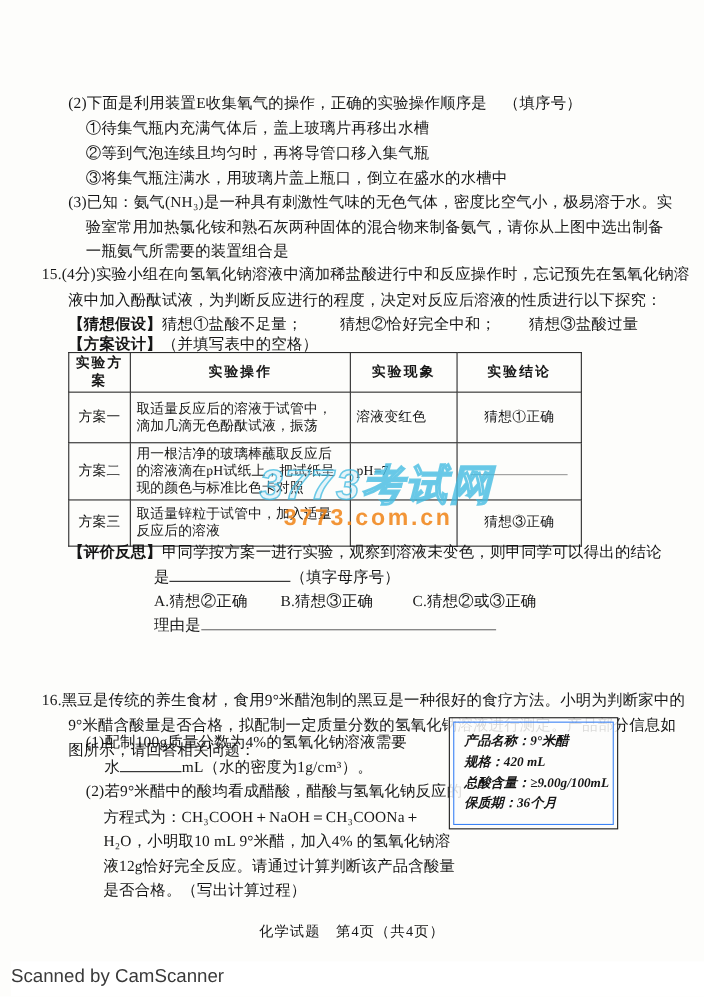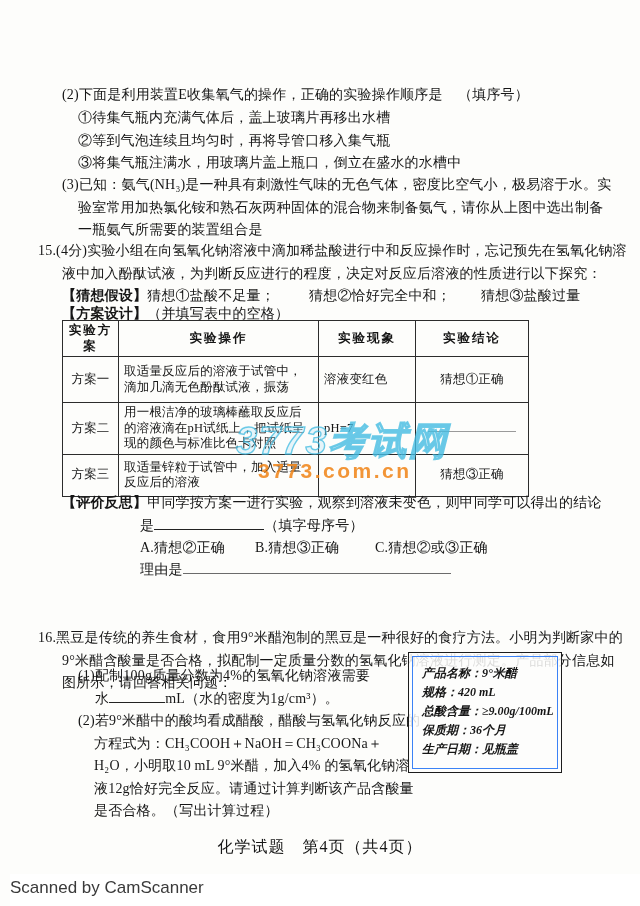--- a/index.html
+++ b/index.html
@@ -22,21 +22,21 @@
   .cell-center{text-align:center;}
   
   .opt0{display:inline-block;width:115px;}
   .opt1{display:inline-block;width:120px;}
   
   .label-box{position:absolute;border:1.5px solid #1c1c1c;padding:3px;background:rgba(253,253,251,0.85);}
   .label-inner{border:1px solid #3b82f6;padding:7px 9px 9px 9px;}
   .label-inner div{font-size:12px;line-height:19px;font-style:italic;font-weight:700;white-space:nowrap;}
   
   .sec4{font-weight:700;font-size:14.5px;}
-  .footer{font-size:16px;letter-spacing:1px;font-weight:500;}
+  .footer{font-size:13px;letter-spacing:1px;font-weight:500;}
   
   .watermark{position:absolute;pointer-events:none;}
   .wm-main{position:absolute;left:236px;top:416px;font-size:38px;font-weight:700;font-style:italic;
            letter-spacing:2px;color:rgba(150,215,240,0.22);
            -webkit-text-stroke:1.4px rgba(62,185,224,0.75);
            font-family:"Liberation Sans","DejaVu Sans",sans-serif;white-space:nowrap;}
   .wm-url{position:absolute;left:258px;top:459px;font-size:21px;font-weight:700;letter-spacing:2.5px;
           color:rgba(240,131,20,0.85);font-family:"Liberation Sans","DejaVu Sans",sans-serif;white-space:nowrap;}
   .scanner-note{position:absolute;left:10px;top:874px;font-size:17px;color:#3a3a3a;
           font-family:"Liberation Sans","DejaVu Sans",sans-serif;background:#fff;width:630px;height:32px;
@@ -123,21 +123,20 @@
       <span>水</span><span class="blank" style="width:56px;"></span><span>mL（水的密度为1g/cm³）。</span>
     </div>
     <div class="abs hang" style="top:710px;left:78px;width:328px;">(2)若9°米醋中的酸均看成醋酸，醋酸与氢氧化钠反应的方程式为：CH₃COOH＋NaOH＝CH₃COONa＋H₂O，小明取10 mL 9°米醋，加入4% 的氢氧化钠溶液12g恰好完全反应。请通过计算判断该产品含酸量是否合格。（写出计算过程）</div>
 
     <div class="label-box" style="top:652px;left:408px;width:146px;">
       <div class="label-inner">
         <div>产品名称：9°米醋</div>
         <div>规格：420 mL</div>
         <div>总酸含量：≥9.00g/100mL</div>
         <div>保质期：36个月</div>
-        <div>生产日期：见瓶盖</div>
       </div>
     </div>
 
     <div class="abs footer" style="top:836px;left:0;width:640px;text-align:center;">化学试题　第4页（共4页）</div>
 
     <div class="watermark">
       <div class="wm-main">3773考试网</div>
       <div class="wm-url">3773.com.cn</div>
     </div>
   </div>

